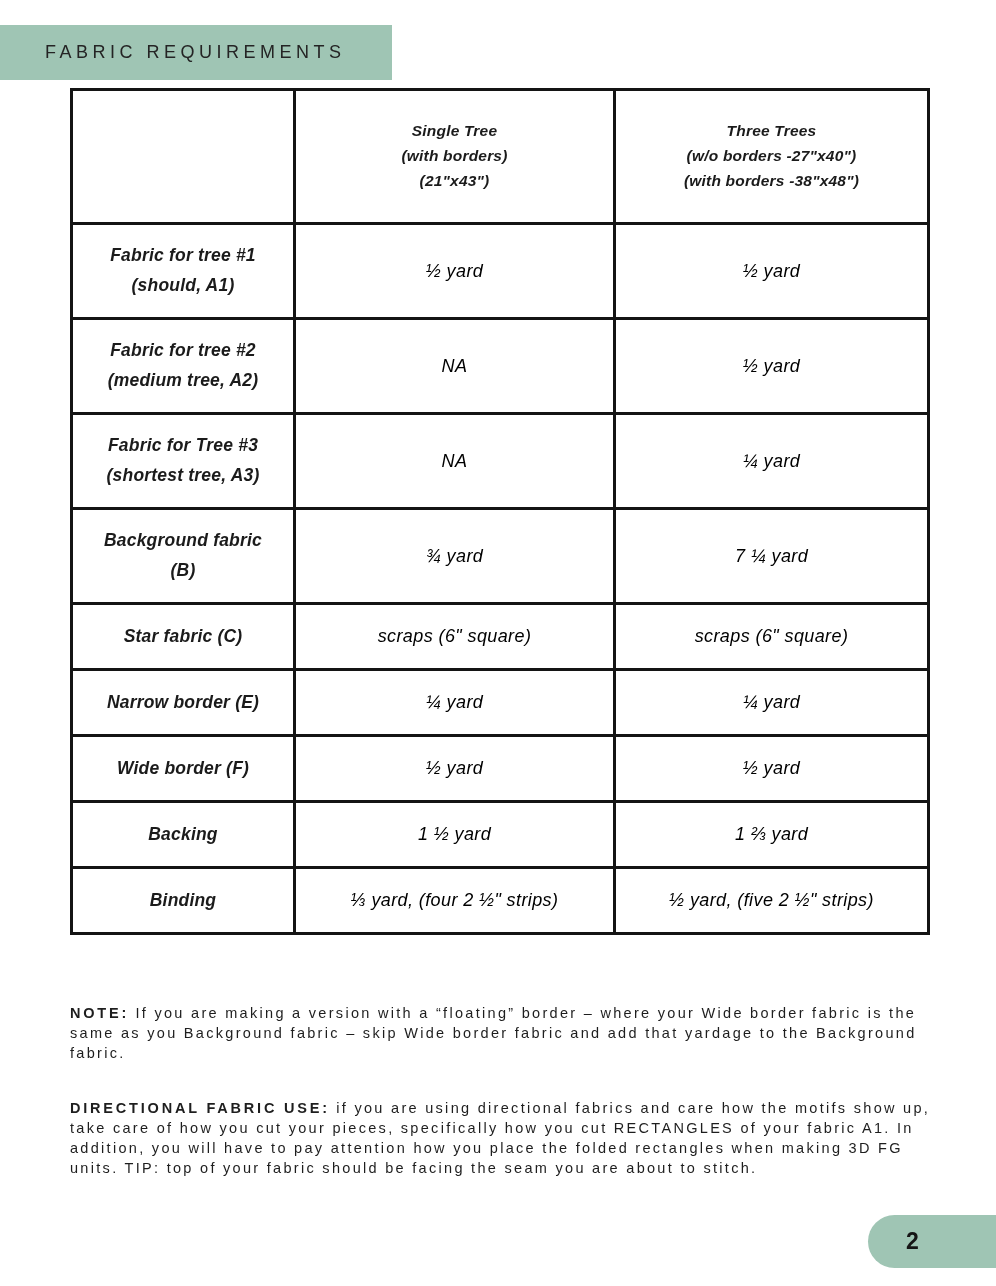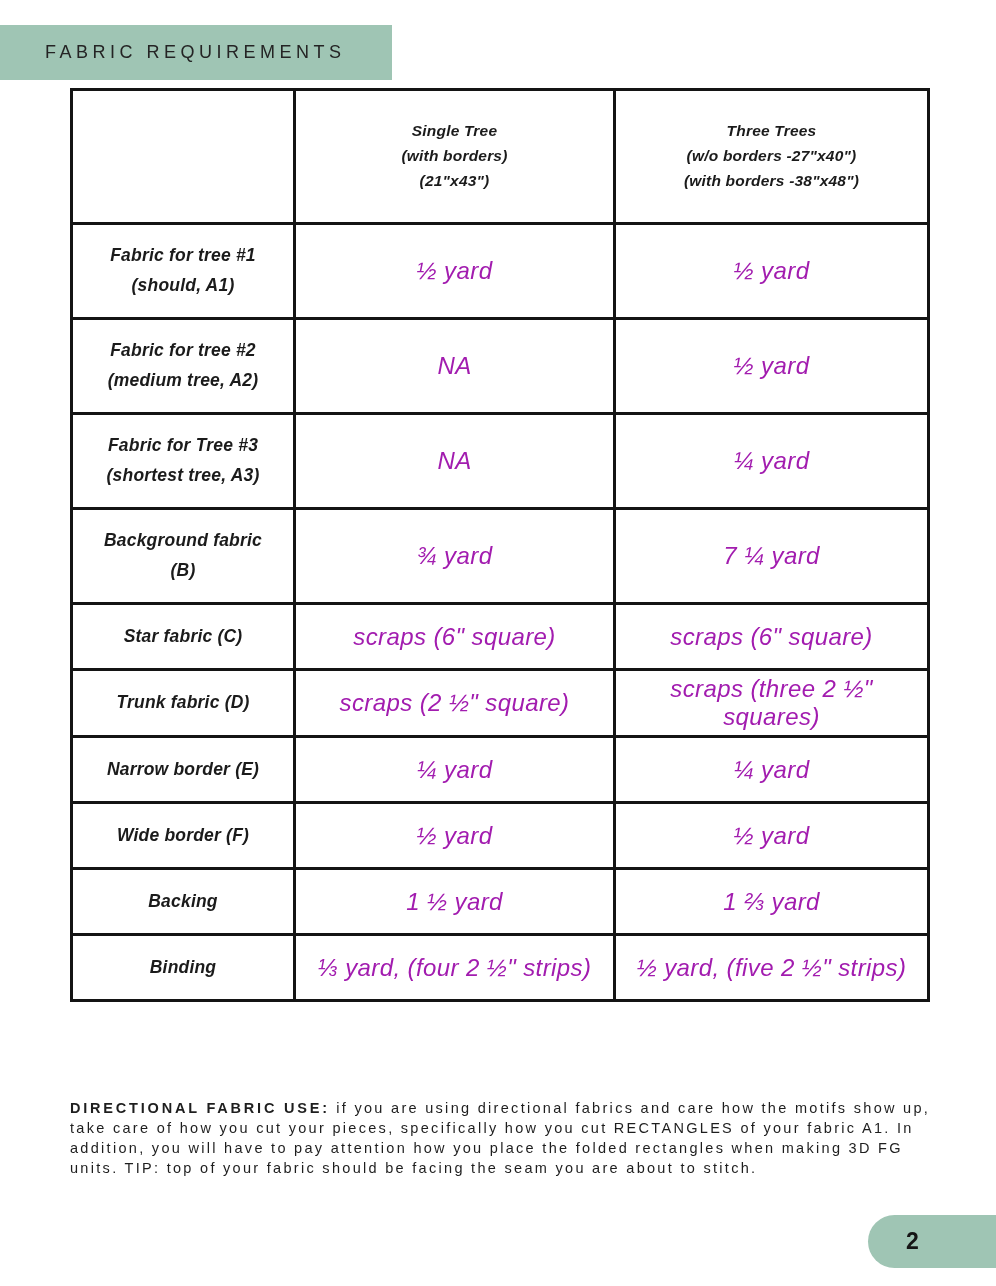--- a/index.html
+++ b/index.html
@@ -60,23 +60,23 @@
     letter-spacing: 0.2px;
   }
   .label-cell {
     font-weight: 700;
     font-size: 17.5px;
     line-height: 1.7;
     letter-spacing: 0.2px;
   }
   .value-cell {
     font-weight: 400;
-    font-size: 24px;
+    font-size: 18px;
     letter-spacing: 0.4px;
-    color: #a21caf;
+    color: #000000;
   }
   
   .note-block {
     position: absolute;
     left: 70px;
     width: 864px;
     font-size: 14.5px;
     line-height: 1.38;
     letter-spacing: 2.3px;
     color: #1e1e1e;
@@ -168,25 +168,20 @@
       <td class="value-cell">¾ yard</td>
       <td class="value-cell">7 ¼ yard</td>
     </tr>
 
     <tr class="row-short">
       <td class="label-cell">Star fabric (C)</td>
       <td class="value-cell">scraps (6" square)</td>
       <td class="value-cell">scraps (6" square)</td>
     </tr>
 
-    <tr class="row-short">
-      <td class="label-cell">Trunk fabric (D)</td>
-      <td class="value-cell">scraps (2 ½" square)</td>
-      <td class="value-cell">scraps (three 2 ½" squares)</td>
-    </tr>
 
     <tr class="row-short">
       <td class="label-cell">Narrow border (E)</td>
       <td class="value-cell">¼ yard</td>
       <td class="value-cell">¼ yard</td>
     </tr>
 
     <tr class="row-short">
       <td class="label-cell">Wide border (F)</td>
       <td class="value-cell">½ yard</td>
@@ -200,20 +195,21 @@
     </tr>
 
     <tr class="row-short">
       <td class="label-cell">Binding</td>
       <td class="value-cell">⅓ yard, (four  2 ½" strips)</td>
       <td class="value-cell">½ yard, (five 2 ½" strips)</td>
     </tr>
   </tbody>
     </table>
 
+  <p class="note-block note"><span class="note-label">NOTE:</span> <span>If you are making a version with a “floating” border – where your Wide border fabric is the same as you Background fabric – skip Wide border fabric and add that yardage to the Background fabric.</span></p>
 
   <p class="note-block directional"><span class="note-label">DIRECTIONAL FABRIC USE:</span>  <span>if you are using directional fabrics and care how the motifs show up, take care of how you cut your pieces, specifically how you cut RECTANGLES of your fabric A1. In addition, you will have to pay attention how you place the folded rectangles when making 3D FG units. TIP: top of your fabric should be facing the seam you are about to stitch.</span></p>
 
   <div class="page-badge">
     <span class="num">2</span>
   </div>
 
 </div>
 
 </body></html>

